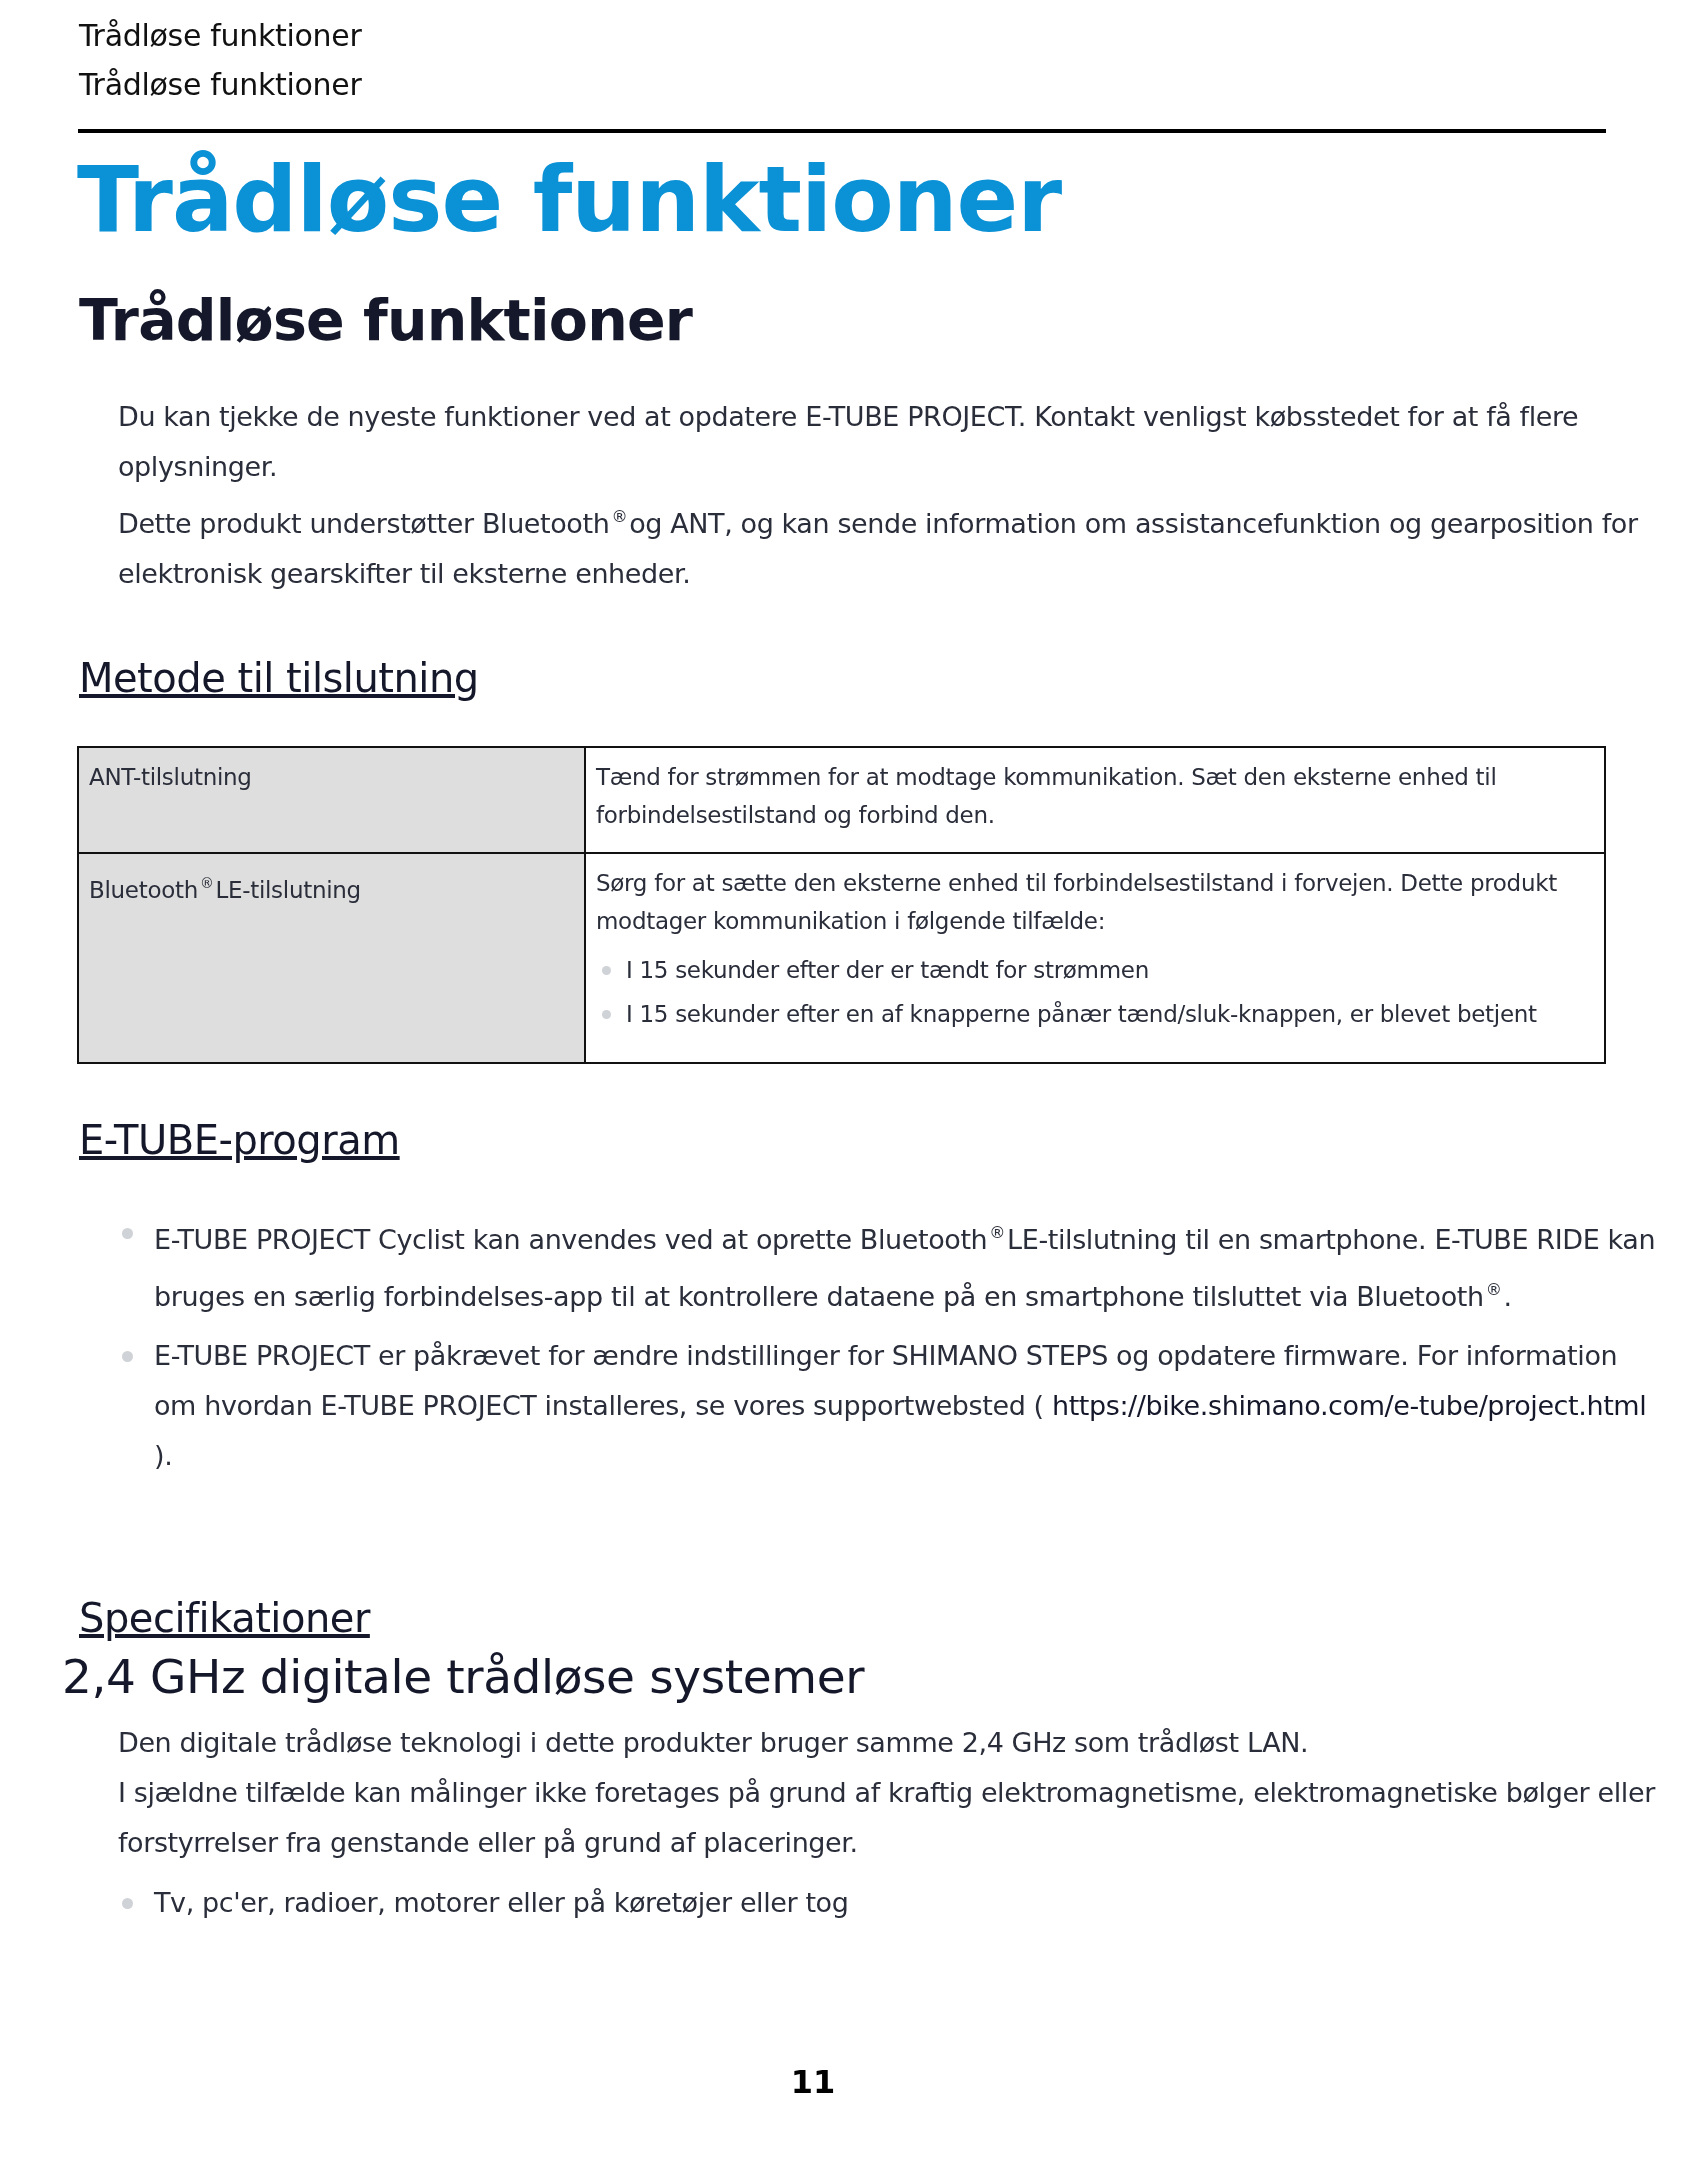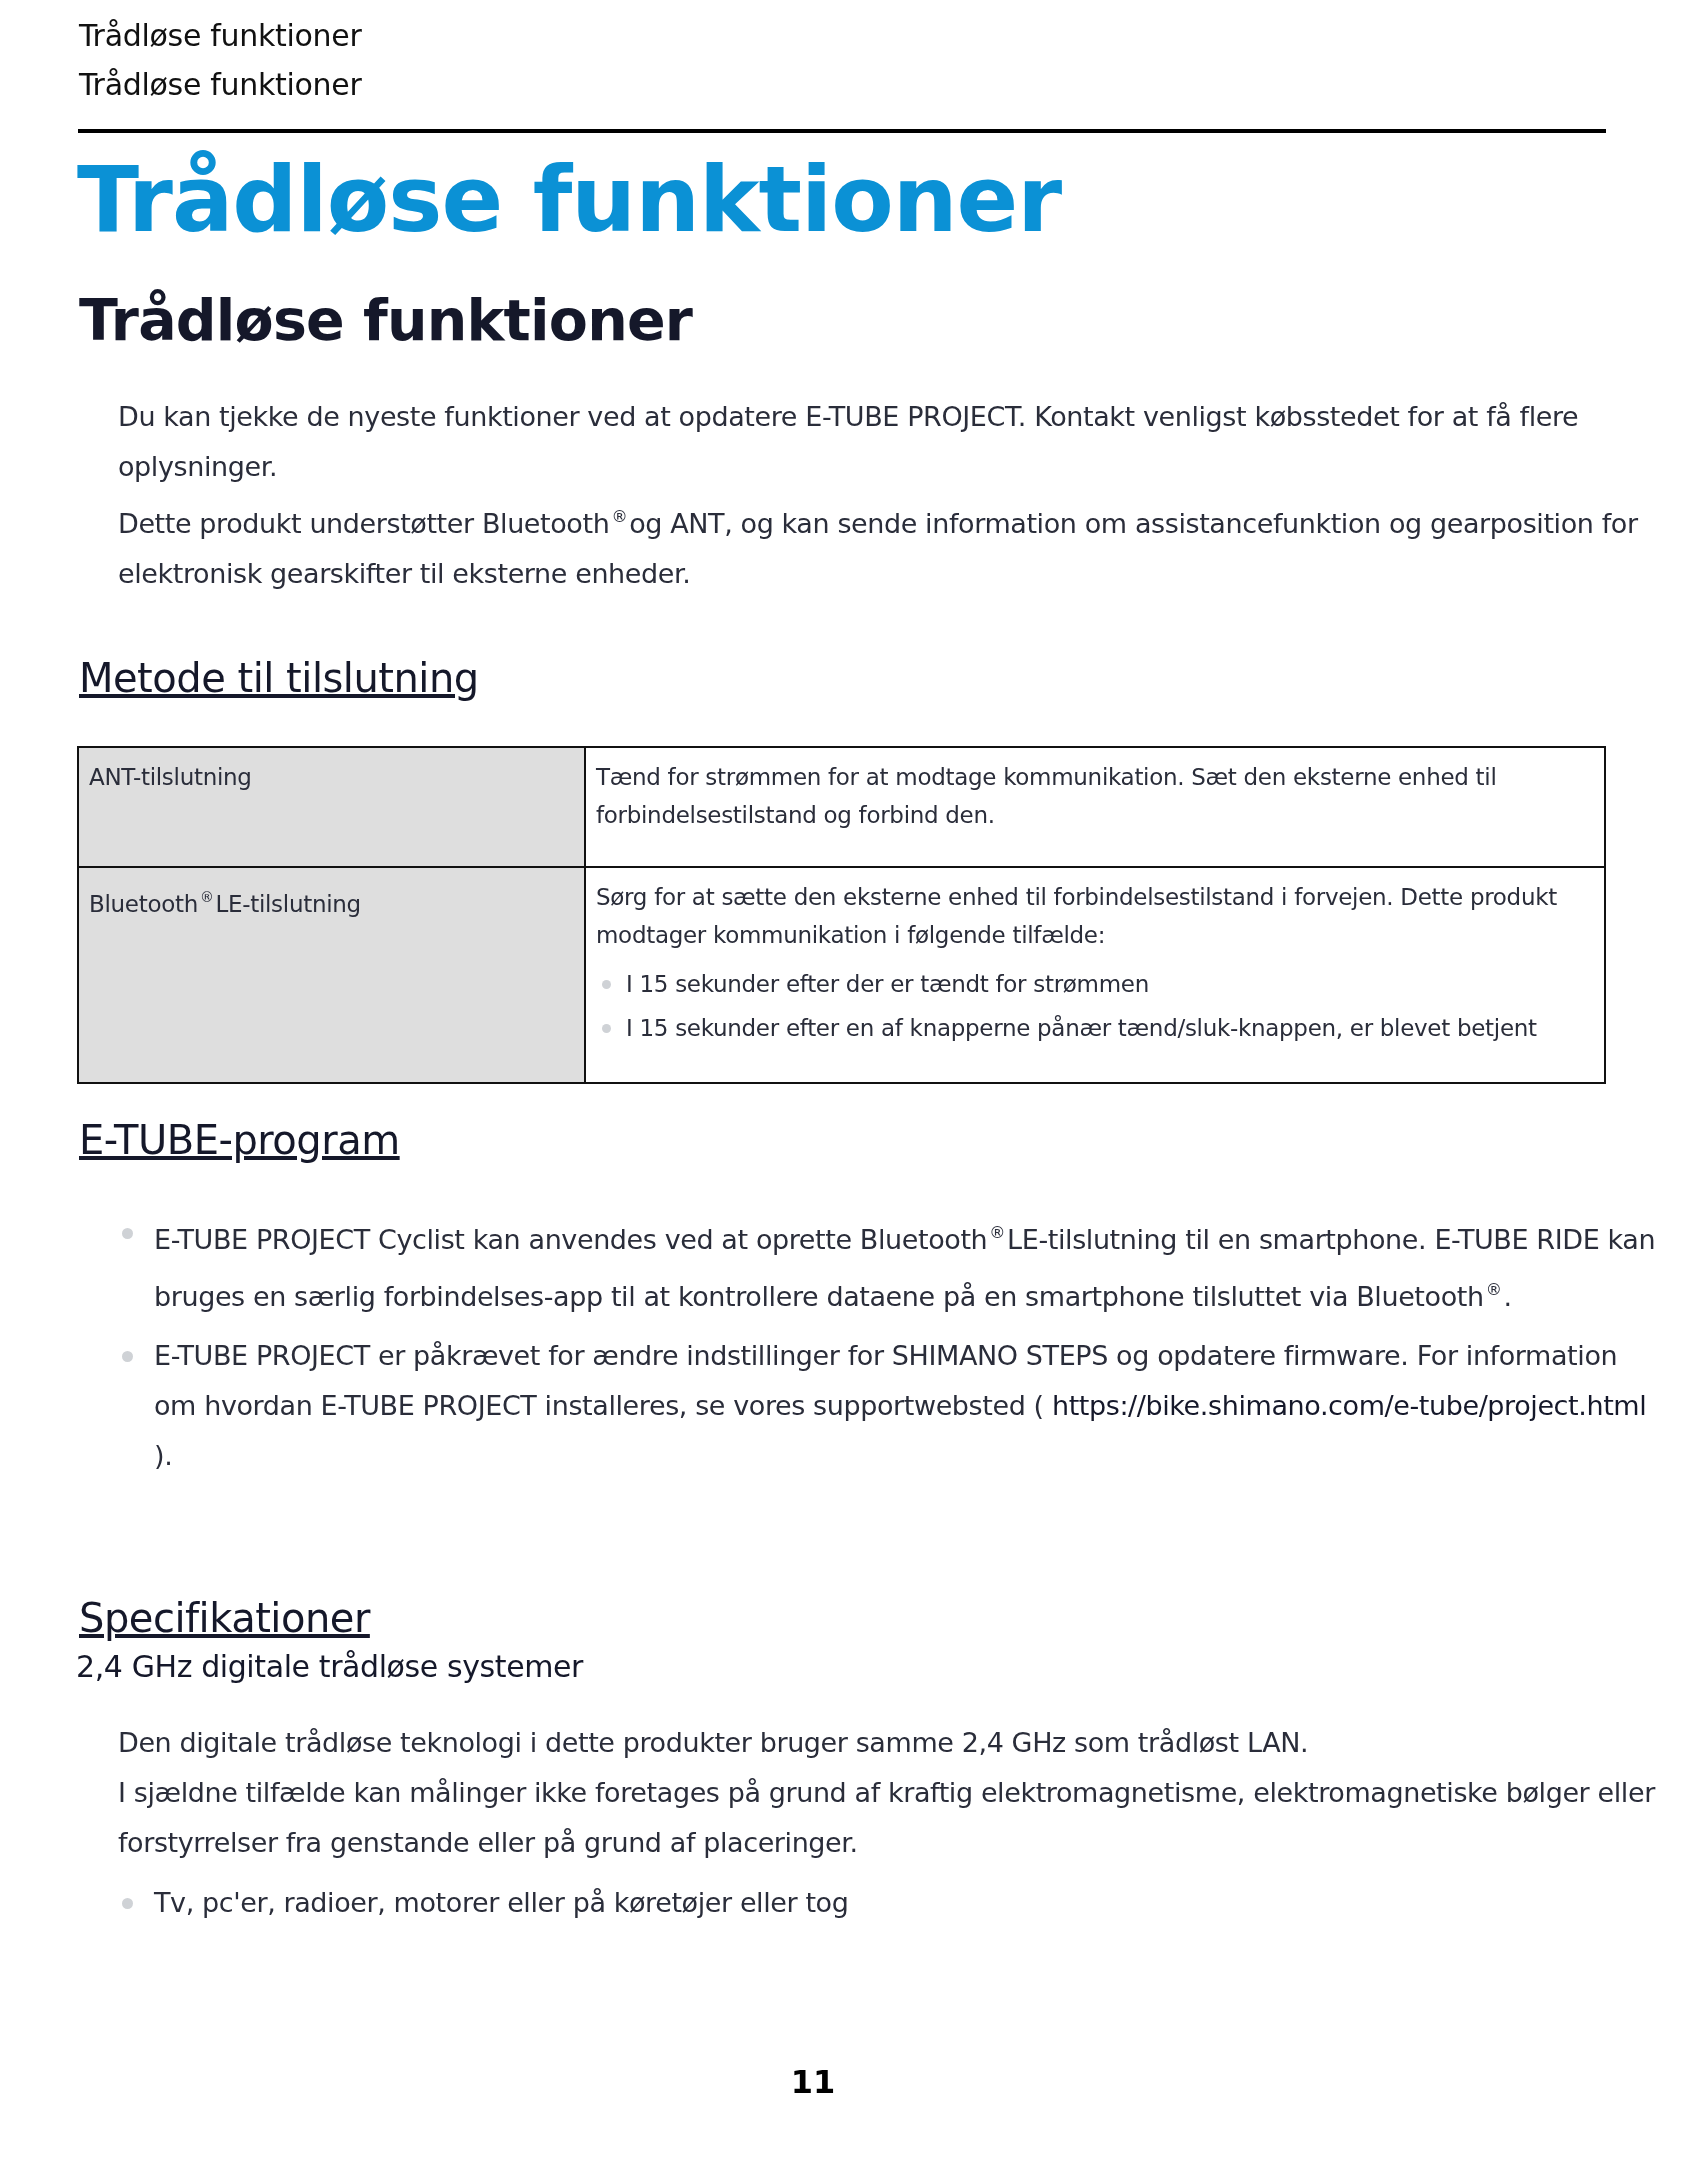--- a/index.html
+++ b/index.html
@@ -6,27 +6,27 @@
   body { width:1683px; height:2178px; position:relative; overflow:hidden;
          font-family:"DejaVu Sans", "Liberation Sans", sans-serif; color:#1d1d26; }
   .abs { position:absolute; }
   .running { left:79px; font-size:30px; color:#111; letter-spacing:-0.3px; font-family:"DejaVu Sans", sans-serif; }
   .rule { left:78px; top:129px; width:1528px; height:4px; background:#000; }
   .title-main { left:77px; top:147px; font-size:91px; font-weight:bold; color:#0b91d5; letter-spacing:-1px; white-space:nowrap; }
   .title-sub { left:79px; top:287px; font-size:57px; font-weight:bold; color:#15182a; letter-spacing:-0.8px; white-space:nowrap; }
   .body-text { left:79px; width:1544px; font-size:27px; line-height:50px; color:#2a2d3a; letter-spacing:-0.4px;margin-left:39px; }
   .body-text p { margin:0; }
   .h2 { left:79px; font-size:40px; color:#15182a; letter-spacing:-0.5px; white-space:nowrap;text-decoration:underline; }
-  .h3 { left:76px; font-size:30px; color:#15182a; letter-spacing:-0.4px; white-space:nowrap; }
+  .h3 { left:62px; font-size:47px; color:#15182a; letter-spacing:-0.4px; white-space:nowrap; }
   sup.reg { font-size:0.6em; vertical-align:0.7em; margin:0 2px; }
 
   table.conn { position:absolute; left:77px; top:746px; width:1529px; border-collapse:collapse; }
   table.conn td { border:2px solid #111; vertical-align:top; font-size:23px; line-height:38px; color:#2a2d3a; letter-spacing:-0.3px; }
   table.conn td.lbl { background:#dedede; width:485px; padding:10px 10px; }
-  table.conn td.val { background:#fff; padding:10px 10px 32px 10px; }
+  table.conn td.val { background:#fff; padding:10px 10px 18px 10px; }
   table.conn ul { list-style:none; margin:8px 0 0 0; padding:0; }
   table.conn li { position:relative; padding-left:30px; line-height:44px; }
   .dot { position:absolute; left:6px; top:18px; width:9px; height:9px; border-radius:50%; background:#cfd2d6; }
 
   ul.blist { list-style:none; margin:0; padding:0; }
   ul.blist li { position:relative; padding-left:36px; }
   ul.blist li .dot { left:4px; top:20px; width:11px; height:11px; }
   .pagenum { left:0; width:1626px; top:2063px; text-align:center; font-size:32px; font-weight:bold; color:#000; }
 </style>
 </head>

